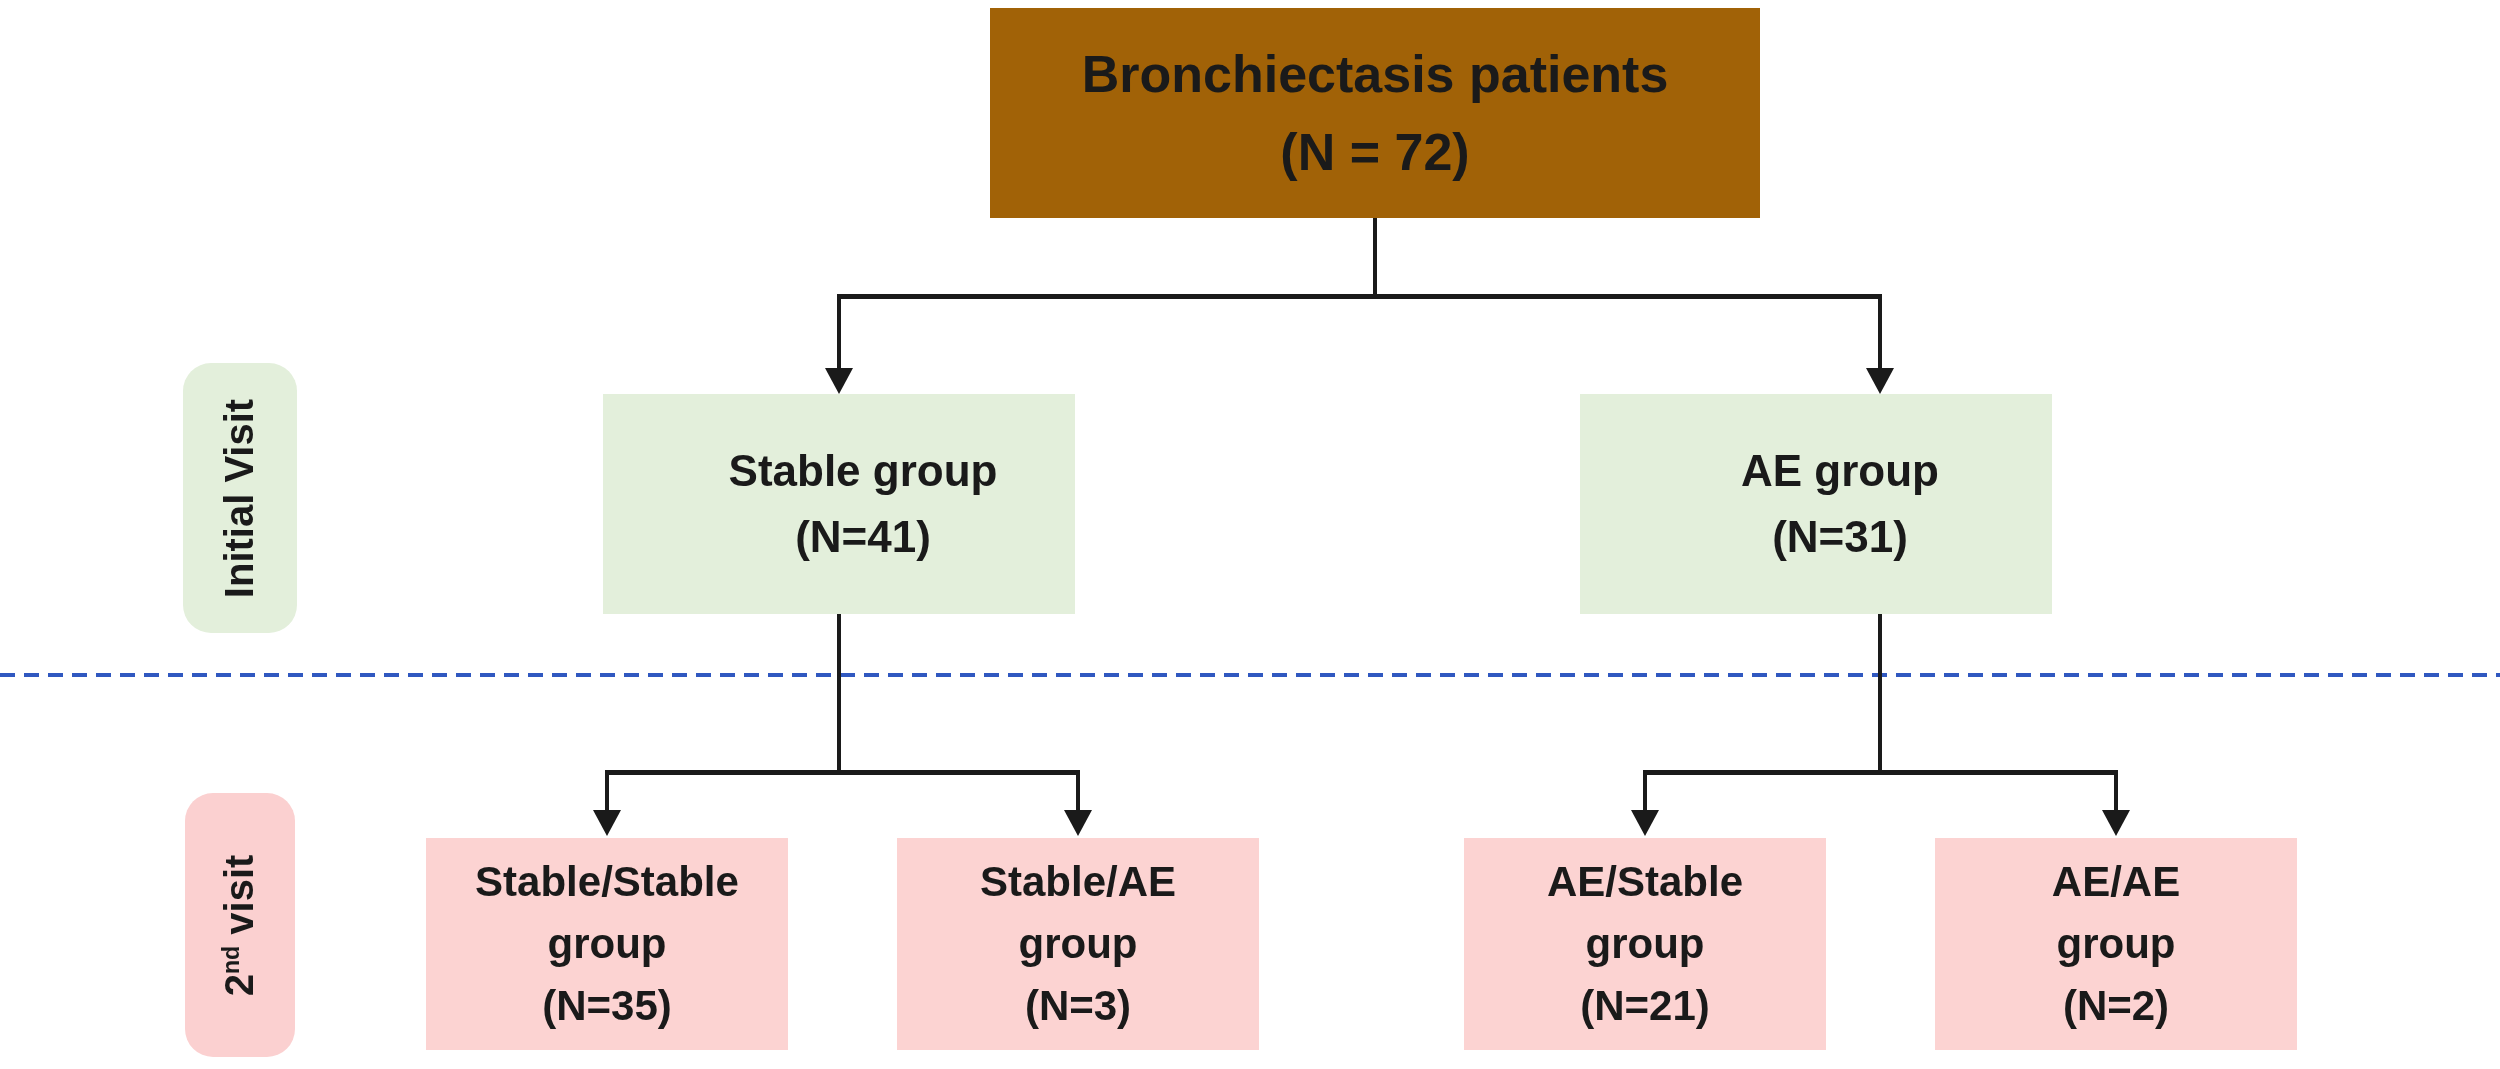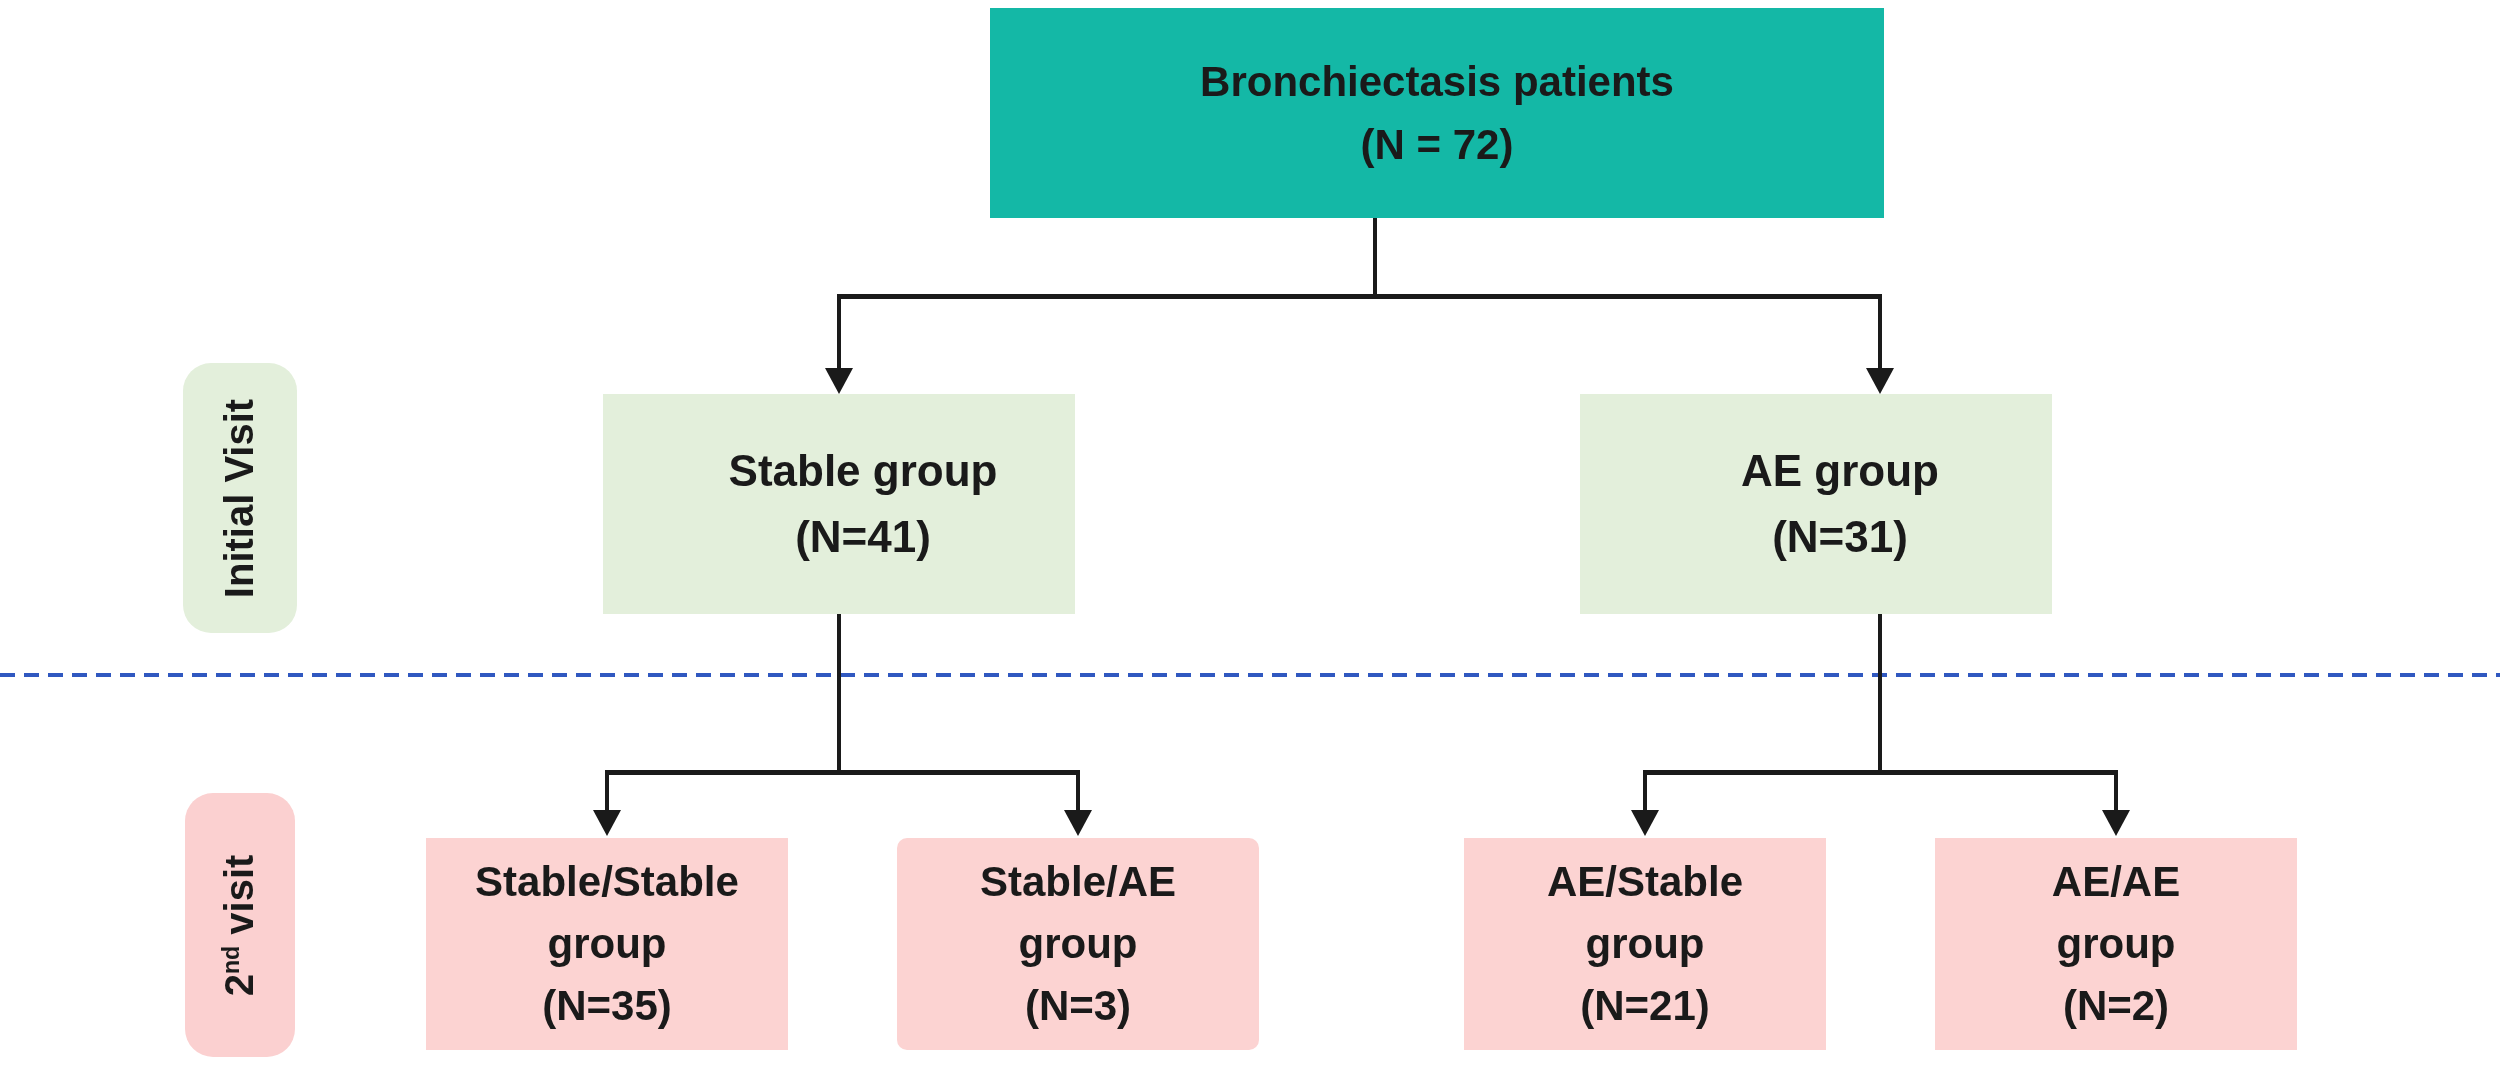--- a/index.html
+++ b/index.html
@@ -16,38 +16,38 @@
     position: absolute;
     display: flex;
     flex-direction: column;
     align-items: center;
     justify-content: center;
     text-align: center;
     font-weight: bold;
     color: #1a1a1a;
   }
   .root-box {
-    left: 990px; top: 8px; width: 894px; height: 210px;
-    background: #14b8a6;
-    font-size: 42px; line-height: 1.5;
+    left: 990px; top: 8px; width: 770px; height: 210px;
+    background: #a16207;
+    font-size: 52px; line-height: 1.5;
   }
   .lvl2-box {
     top: 394px; width: 472px; height: 220px;
     background: #e3efdb;
     font-size: 44px; line-height: 1.5; padding-left: 48px;
   }
   .lvl2-stable { left: 603px; }
   .lvl2-ae { left: 1580px; }
   .lvl3-box {
     top: 838px; width: 362px; height: 212px;
     background: #fcd3d2;
     font-size: 42px; line-height: 1.48; align-items: center;
   }
   .lvl3-b1 { left: 426px; }
-  .lvl3-b2 { left: 897px; border-radius: 10px; }
+  .lvl3-b2 { left: 897px; }
   .lvl3-b3 { left: 1464px; }
   .lvl3-b4 { left: 1935px; }
   .row-label {
     position: absolute;
     display: flex;
     align-items: center;
     justify-content: center;
     border-radius: 28px;
     font-weight: bold;
     color: #1a1a1a;

